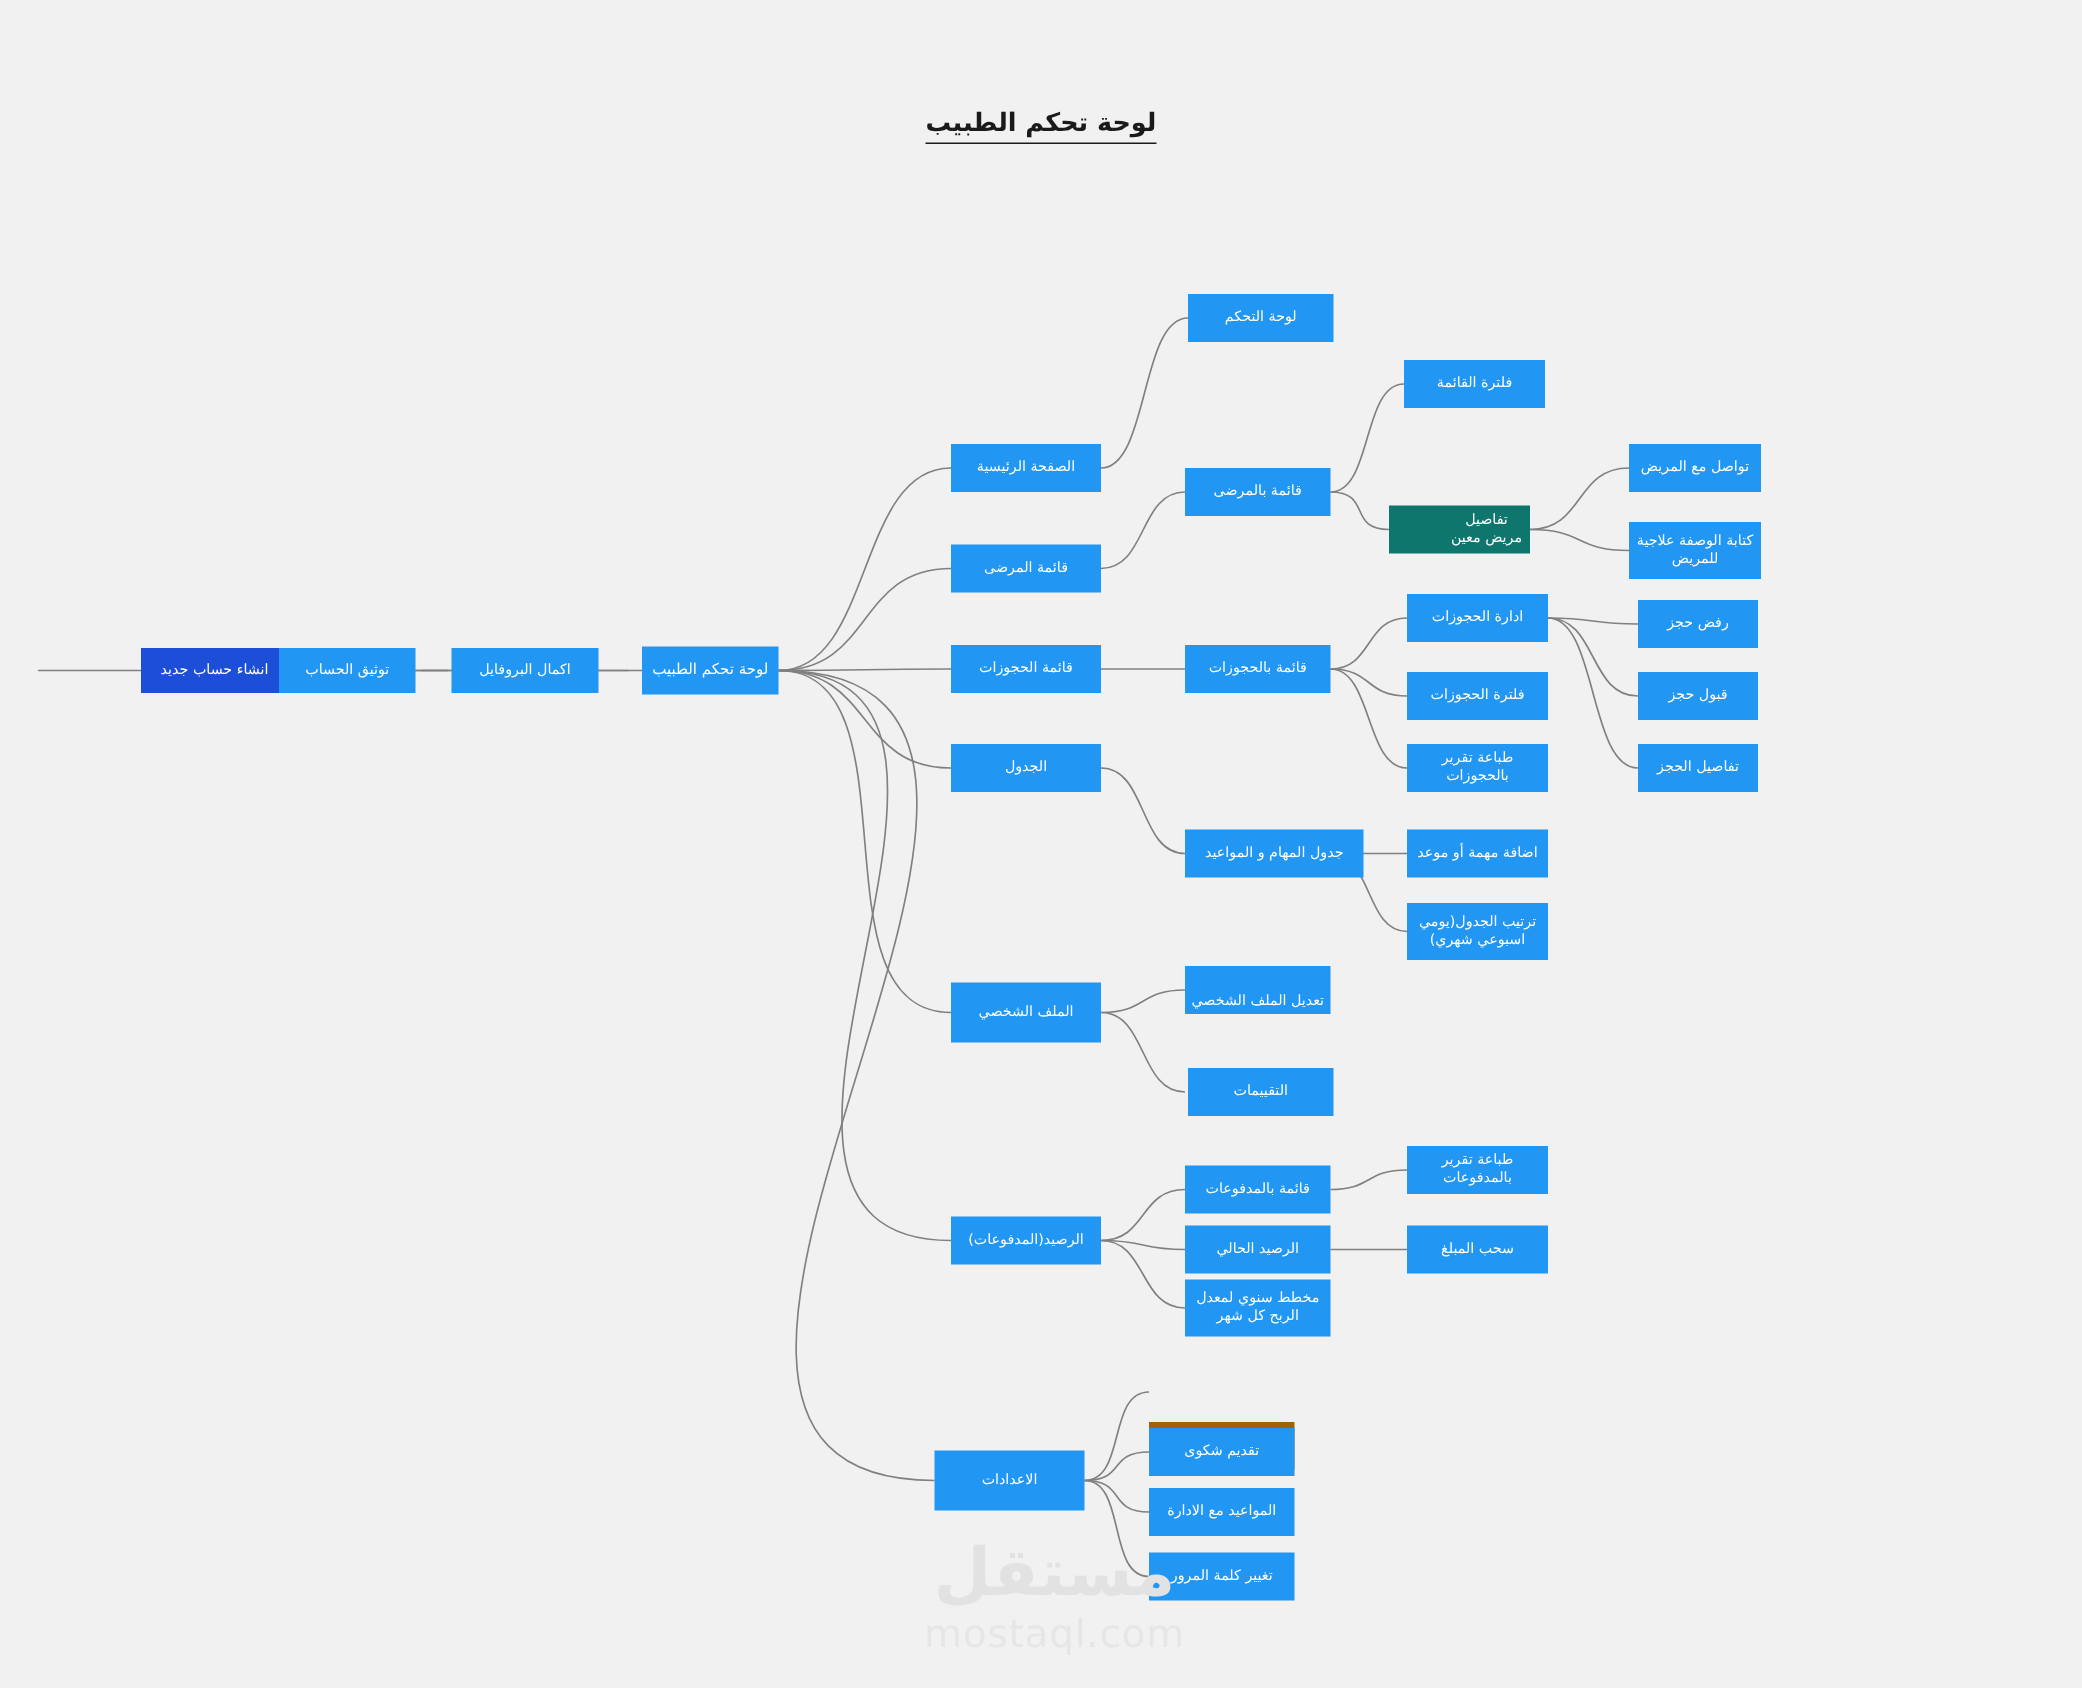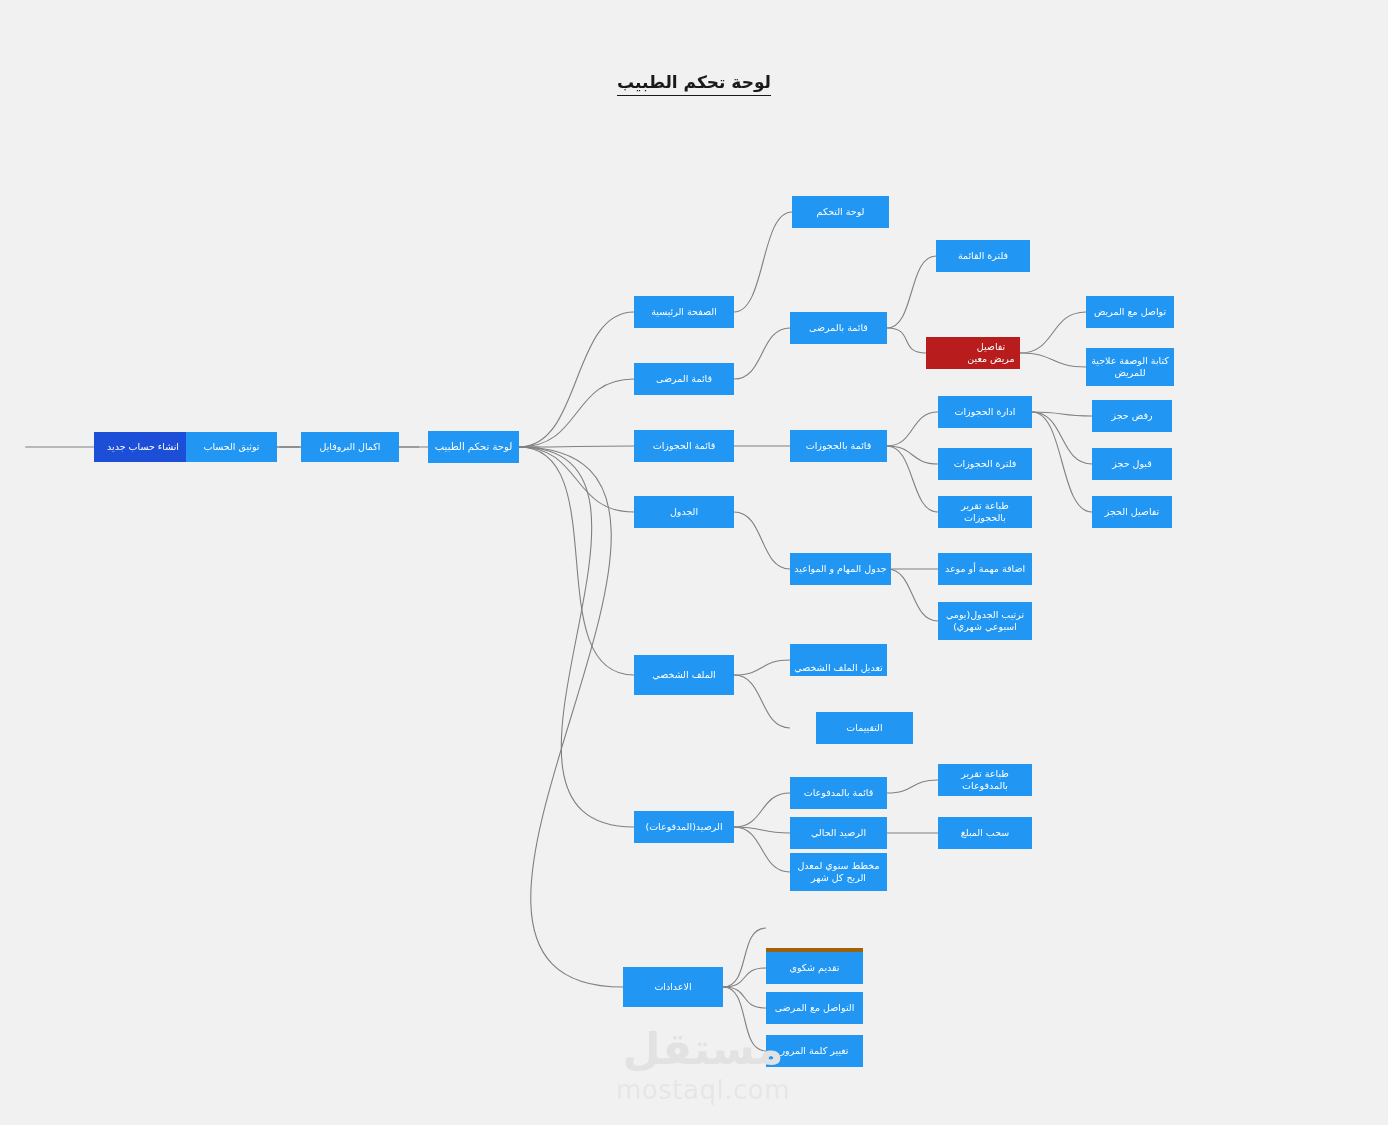--- a/index.html
+++ b/index.html
@@ -179,54 +179,54 @@
       </div>
       <div class="node" style="left: 792px; top: 196px; width: 97px; height: 32px; background: rgb(33, 150, 243); color: rgb(255, 255, 255);">
         <span>لوحة التحكم</span>
       </div>
       <div class="node" style="left: 790px; top: 312px; width: 97px; height: 32px; background: rgb(33, 150, 243); color: rgb(255, 255, 255);">
         <span>قائمة بالمرضى</span>
       </div>
       <div class="node" style="left: 790px; top: 430px; width: 97px; height: 32px; background: rgb(33, 150, 243); color: rgb(255, 255, 255);">
         <span>قائمة بالحجوزات</span>
       </div>
-      <div class="node" style="left: 790px; top: 553px; width: 101px; height: 32px; background: rgb(33, 150, 243); color: rgb(255, 255, 255);">
+      <div class="node" style="left: 790px; top: 553px; width: 119px; height: 32px; background: rgb(33, 150, 243); color: rgb(255, 255, 255);">
         <span>جدول المهام و المواعيد</span>
       </div>
       <div class="node" style="left: 790px; top: 644px; width: 97px; height: 32px; background: rgb(33, 150, 243); color: rgb(255, 255, 255); align-items: flex-end;">
         <span>تعديل الملف الشخصي</span>
       </div>
-      <div class="node" style="left: 816px; top: 712px; width: 97px; height: 32px; background: rgb(33, 150, 243); color: rgb(255, 255, 255);">
+      <div class="node" style="left: 792px; top: 712px; width: 97px; height: 32px; background: rgb(33, 150, 243); color: rgb(255, 255, 255);">
         <span>التقييمات</span>
       </div>
       <div class="node" style="left: 790px; top: 777px; width: 97px; height: 32px; background: rgb(33, 150, 243); color: rgb(255, 255, 255);">
         <span>قائمة بالمدفوعات</span>
       </div>
       <div class="node" style="left: 790px; top: 817px; width: 97px; height: 32px; background: rgb(33, 150, 243); color: rgb(255, 255, 255);">
         <span>الرصيد الحالي</span>
       </div>
       <div class="node" style="left: 790px; top: 853px; width: 97px; height: 38px; background: rgb(33, 150, 243); color: rgb(255, 255, 255);">
         <span>مخطط سنوي لمعدل الربح كل شهر</span>
       </div>
       <div class="node" style="left: 766px; top: 912px; width: 97px; height: 32px; background: #a16207; color: rgb(255, 255, 255); margin-top: 36px;">
         <span>تغيير اللغة</span>
       </div>
       <div class="node" style="left: 766px; top: 952px; width: 97px; height: 32px; background: rgb(33, 150, 243); color: rgb(255, 255, 255);">
         <span>تقديم شكوى</span>
       </div>
       <div class="node" style="left: 766px; top: 992px; width: 97px; height: 32px; background: rgb(33, 150, 243); color: rgb(255, 255, 255);">
-        <span>التواصل مع المرضى</span>
+        <span>المواعيد مع الادارة</span>
       </div>
       <div class="node" style="left: 766px; top: 1035px; width: 97px; height: 32px; background: rgb(33, 150, 243); color: rgb(255, 255, 255);">
         <span>تغيير كلمة المرور</span>
       </div>
       <div class="node" style="left: 936px; top: 240px; width: 94px; height: 32px; background: rgb(33, 150, 243); color: rgb(255, 255, 255);">
         <span>فلترة القائمة</span>
       </div>
-      <div class="node" style="left: 926px; top: 337px; width: 94px; height: 32px; background: #b91c1c; color: rgb(255, 255, 255); padding-left: 40px;">
+      <div class="node" style="left: 926px; top: 337px; width: 94px; height: 32px; background: #0f766e; color: rgb(255, 255, 255); padding-left: 40px;">
         <span>تفاصيل مريض معين</span>
       </div>
       <div class="node" style="left: 938px; top: 396px; width: 94px; height: 32px; background: rgb(33, 150, 243); color: rgb(255, 255, 255);">
         <span>ادارة الحجوزات</span>
       </div>
       <div class="node" style="left: 938px; top: 448px; width: 94px; height: 32px; background: rgb(33, 150, 243); color: rgb(255, 255, 255);">
         <span>فلترة الحجوزات</span>
       </div>
       <div class="node" style="left: 938px; top: 496px; width: 94px; height: 32px; background: rgb(33, 150, 243); color: rgb(255, 255, 255);">
         <span>طباعة تقرير بالحجوزات</span>

